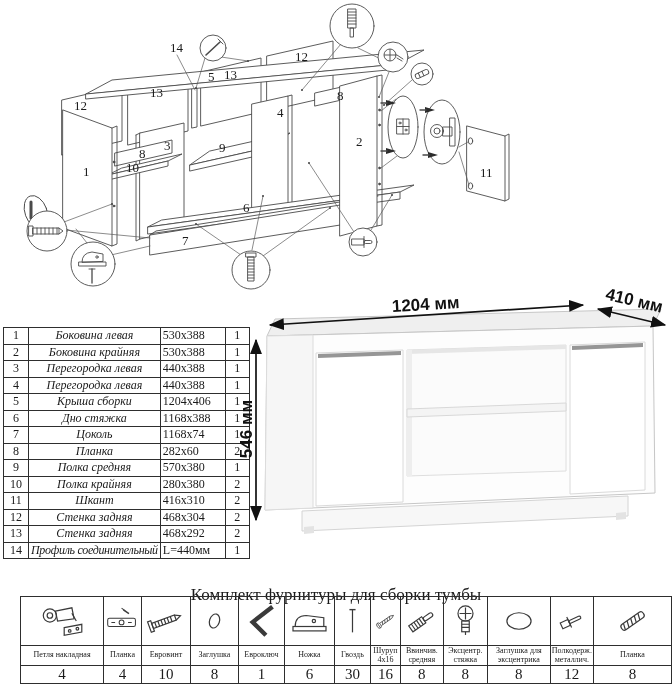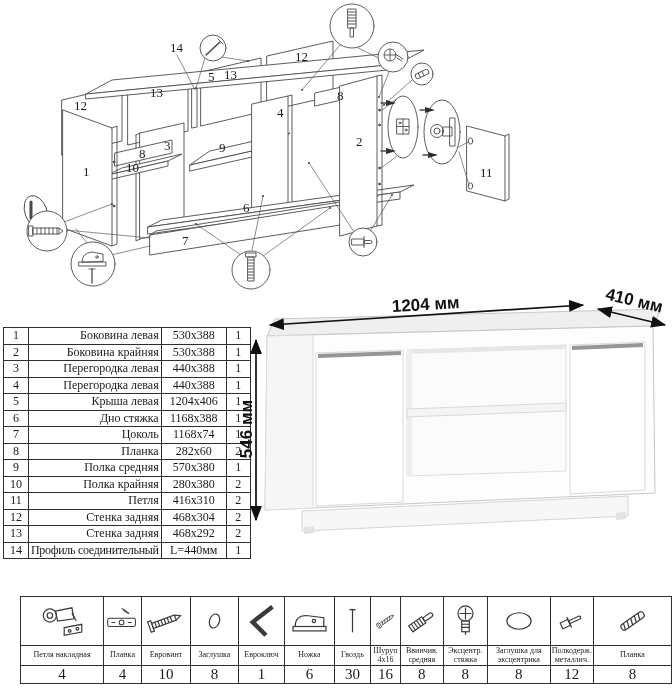--- a/index.html
+++ b/index.html
@@ -7,22 +7,22 @@
           font-family:"Liberation Serif",serif;color:#1a1a1a;}
   svg{display:block;}
   
   .exploded{position:absolute;left:0;top:0;}
   .plabel{font:13px "Liberation Serif",serif;fill:#1b1b1b;}
   
   .parts{position:absolute;left:3px;top:327px;border-collapse:collapse;table-layout:fixed;}
   .parts td{border:1px solid #2e2e2e;font-size:12px;line-height:15px;padding:0 2px;
             white-space:nowrap;overflow:hidden;height:15.5px;}
   .pt-num{width:20px;text-align:center;}
-  .pt-name{width:110px;text-align:right;}
-  .pt-size{width:60px;text-align:center;margin-top:40px;}
+  .pt-name{width:110px;text-align:center;font-style:italic;}
+  .pt-size{width:60px;margin-top:40px;}
   .pt-qty{width:19px;text-align:center;}
   .pt-small{font-size:9px;letter-spacing:-0.3px;}
   
   .dims{position:absolute;left:234px;top:288px;}
   .dimlabel{font-family:"Liberation Sans",sans-serif;font-weight:bold;font-size:17px;fill:#111;}
   
   .hw-title{position:absolute;left:0;top:585px;width:672px;text-align:center;
             font:17px "Liberation Serif",serif;}
   .hw{position:absolute;left:20px;top:596px;border-collapse:collapse;table-layout:fixed;}
   .hw td{border:1px solid #2e2e2e;text-align:center;vertical-align:middle;padding:0;}
@@ -290,21 +290,21 @@
           <td class="pt-qty">1</td>
         </tr>
       <tr>
           <td class="pt-num">4</td>
           <td class="pt-name">Перегородка левая</td>
           <td class="pt-size">440x388</td>
           <td class="pt-qty">1</td>
         </tr>
       <tr>
           <td class="pt-num">5</td>
-          <td class="pt-name">Крыша левая</td>
+          <td class="pt-name">Крыша сборки</td>
           <td class="pt-size">1204x406</td>
           <td class="pt-qty">1</td>
         </tr>
       <tr>
           <td class="pt-num">6</td>
           <td class="pt-name">Дно стяжка</td>
           <td class="pt-size">1168x388</td>
           <td class="pt-qty">1</td>
         </tr>
       <tr>
@@ -326,21 +326,21 @@
           <td class="pt-qty">1</td>
         </tr>
       <tr>
           <td class="pt-num">10</td>
           <td class="pt-name">Полка крайняя</td>
           <td class="pt-size">280x380</td>
           <td class="pt-qty">2</td>
         </tr>
       <tr>
           <td class="pt-num">11</td>
-          <td class="pt-name">Петля</td>
+          <td class="pt-name">Шкант</td>
           <td class="pt-size">416x310</td>
           <td class="pt-qty">2</td>
         </tr>
       <tr>
           <td class="pt-num">12</td>
           <td class="pt-name">Стенка задняя</td>
           <td class="pt-size">468x304</td>
           <td class="pt-qty">2</td>
         </tr>
       <tr>
@@ -383,20 +383,21 @@
     <g stroke="#111" stroke-width="1.7" fill="none">
       <line x1="36" y1="37" x2="349" y2="17" marker-start="url(#ah)" marker-end="url(#ah)"></line>
       <line x1="364" y1="21" x2="431" y2="37" marker-start="url(#ah)" marker-end="url(#ah)"></line>
       <line x1="22" y1="52" x2="22" y2="232" marker-start="url(#ah)" marker-end="url(#ah)"></line>
     </g>
     <text class="dimlabel" x="192" y="22" text-anchor="middle" transform="rotate(-3.5 192 22)">1204 мм</text>
     <text class="dimlabel" x="399" y="18" text-anchor="middle" transform="rotate(13.5 399 18)">410 мм</text>
     <text class="dimlabel" x="18" y="141" text-anchor="middle" transform="rotate(-90 18 141)">546 мм</text>
   </svg>
 
+  <div class="hw-title">Комплект фурнитуры для сборки тумбы</div>
 
   <table class="hw">
     <colgroup>
       <col style="width:83px">
         <col style="width:38px">
         <col style="width:49px">
         <col style="width:48px">
       <col style="width:46px">
         <col style="width:50px">
         <col style="width:36px">

